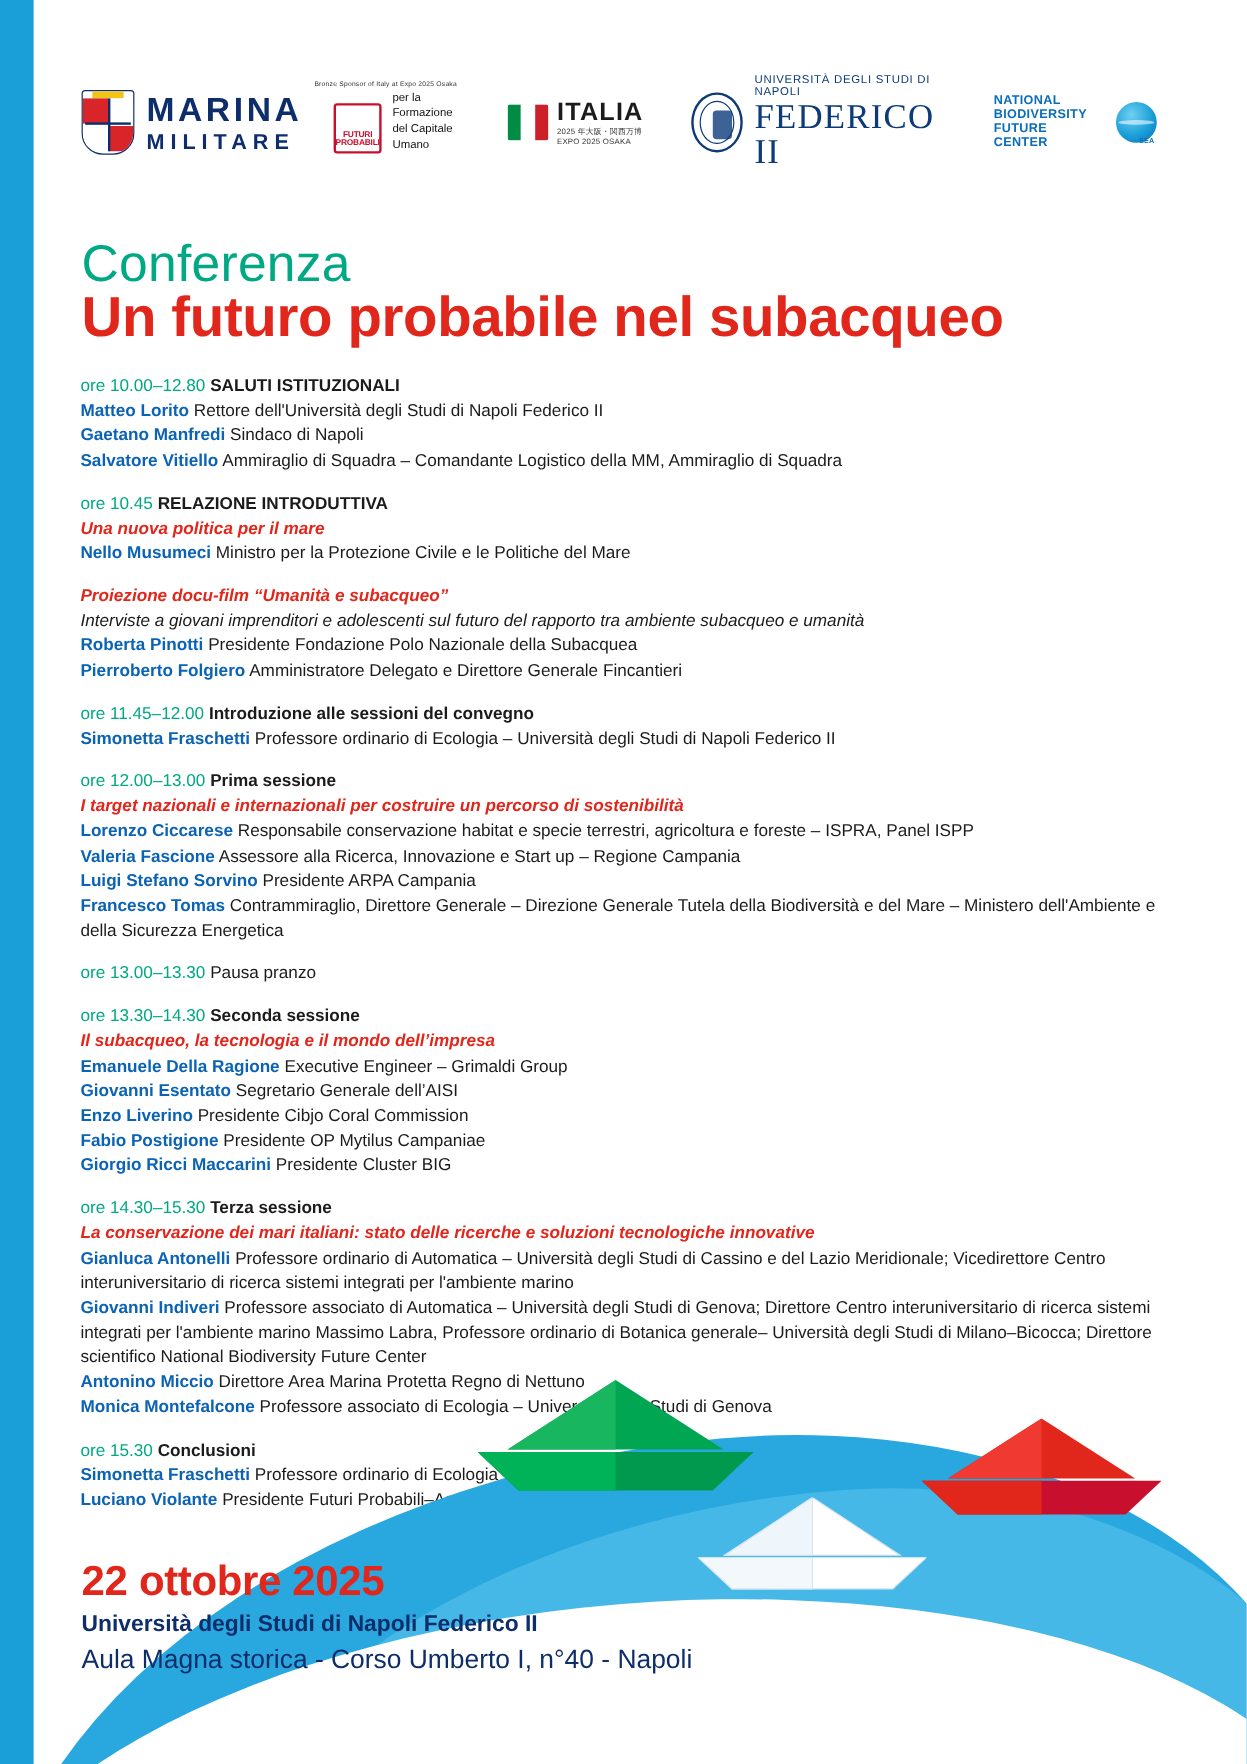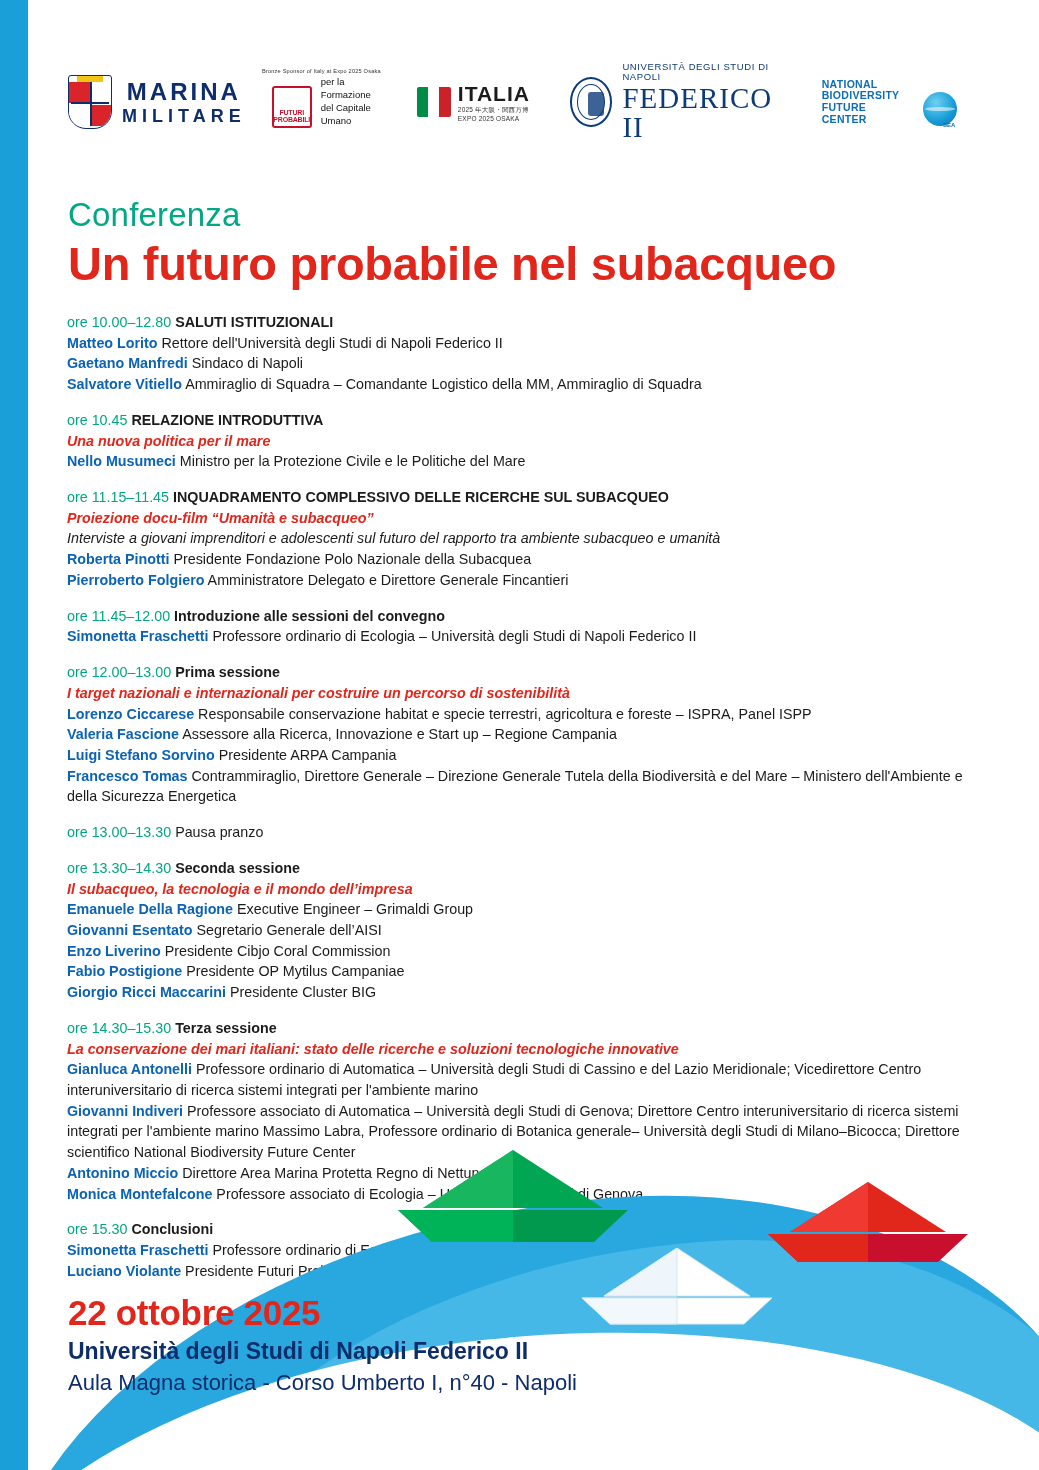--- a/index.html
+++ b/index.html
@@ -59,21 +59,21 @@
   }
   .mm-crest .q1 { left:0; top:6px; background:#d9252a; }
   .mm-crest .q2 { right:0; top:6px; background:#ffffff; }
   .mm-crest .q3 { left:0; bottom:2px; background:#ffffff; }
   .mm-crest .q4 { right:0; bottom:2px; background:#d9252a; }
   .mm-crest .cross-v { position:absolute; left:49%; top:6px; width:2px; height:44px; background:#0d2d6b; }
   .mm-crest .cross-h { position:absolute; left:2px; top:50%; width:38px; height:2px; background:#0d2d6b; }
   .mm-crest .crown { position:absolute; left:8px; top:0; width:26px; height:6px; background:#f0c419; }
   .mm-text { line-height: 1; }
   .mm-text .l1 {
-    font-size: 24px; font-weight: bold; letter-spacing: 3px; color: #0d2d6b; text-align: center;
+    font-size: 28px; font-weight: bold; letter-spacing: 3px; color: #0d2d6b; text-align: center;
   }
   .mm-text .l2 {
     font-size: 18px; font-weight: bold; letter-spacing: 5px; color: #0d2d6b; margin-top: 3px;
   }
 
   .divider-v {
     width: 1px; height: 52px; background: #b9b9b9; margin: 0 16px;
   }
 
   
@@ -112,21 +112,21 @@
   }
   .fed-seal:before {
     content: ""; position: absolute; left: 16px; top: 13px; width: 16px; height: 24px;
     background: #0d3b7a; border-radius: 3px; opacity: .8;
   }
   .fed-txt { line-height: 1; }
   .fed-txt .f1 { font-size: 9.5px; color: #0d3b7a; letter-spacing: 0.6px; }
   .fed-txt .f2 { font-size: 29px; color: #0d3b7a; font-family: "Liberation Serif", serif; letter-spacing: 1px; margin-top: 3px; }
 
   
-  .logo-nbfc { display: flex; align-items: flex-end; gap: 24px; margin-left: 42px; }
+  .logo-nbfc { display: flex; align-items: center; gap: 24px; margin-left: 42px; }
   .nbfc-txt { line-height: 1.12; }
   .nbfc-txt div { font-size: 10.5px; font-weight: bold; color: #0a6db8; letter-spacing: 0.3px; }
   .nbfc-globe {
     width: 34px; height: 34px; border-radius: 50%;
     background: radial-gradient(circle at 38% 32%, #6fd0f2 0%, #1a9fd8 55%, #0a6db8 100%);
     position: relative;
   }
   .nbfc-globe:after {
     content: ""; position: absolute; left: 2px; top: 15px; width: 30px; height: 4px;
     background: rgba(255,255,255,.55); border-radius: 50%;
@@ -143,21 +143,21 @@
     border-left: 3px solid #fff; border-right: 3px solid #fff;
     border-top: 3px solid #fff; border-radius: 14px 14px 0 0;
   }
   .logo-green .coral:after {
     content:""; position:absolute; left: 13px; top: 4px; width: 3px; height: 36px; background:#fff;
   }
 
   
   .conf-label {
     position: absolute; left: 68px; top: 196px;
-    font-size: 33px; color: #00a884; letter-spacing: 0.2px;
+    font-size: 43px; color: #00a884; letter-spacing: 0.2px;
   }
   .conf-title {
     position: absolute; left: 68px; top: 236px;
     font-size: 47px; font-weight: bold; color: #e1261c; letter-spacing: -0.3px;
   }
 
   
   .program {
     position: absolute; left: 67px; top: 312px; width: 915px;
     font-size: 14.3px; color: #1b1b1b; line-height: 1.45;
@@ -197,21 +197,21 @@
 
   .boat { position: absolute; }
   .boat svg { display: block; }
 
   
   .footer { position: absolute; left: 68px; bottom: 74px; }
   .footer .date {
     font-size: 35px; font-weight: bold; color: #e1261c; letter-spacing: -0.3px; line-height: 1.05;
   }
   .footer .univ {
-    font-size: 23px; font-weight: bold; color: #0d2d6b; margin-top: 6px;
+    font-size: 19px; font-weight: bold; color: #0d2d6b; margin-top: 6px;
   }
   .footer .venue {
     font-size: 22px; color: #0d2d6b; margin-top: 5px;
   }
 </style>
 </head>
 <body>
 
 <div class="page">
 
@@ -292,21 +292,20 @@
         <div class="row"><span class="name">Matteo Lorito</span><span class="plain"> Rettore dell'Università degli Studi di Napoli Federico II</span></div>
         <div class="row"><span class="name">Gaetano Manfredi</span><span class="plain"> Sindaco di Napoli</span></div>
         <div class="row"><span class="name">Salvatore Vitiello</span><span class="plain"> Ammiraglio di Squadra – Comandante Logistico della MM, Ammiraglio di Squadra</span></div>
       </div>
       <div class="blk">
         <div class="row"><span class="time">ore 10.45 </span><span class="head">RELAZIONE INTRODUTTIVA</span></div>
         <div class="row subtitle">Una nuova politica per il mare</div>
         <div class="row"><span class="name">Nello Musumeci</span><span class="plain"> Ministro per la Protezione Civile e le Politiche del Mare</span></div>
       </div>
       <div class="blk">
-        <div class="row"><span class="time">ore 11.15–11.45 </span><span class="head">INQUADRAMENTO COMPLESSIVO DELLE RICERCHE SUL SUBACQUEO</span></div>
         <div class="row subtitle">Proiezione docu-film “Umanità e subacqueo”</div>
         <div class="row italic">Interviste a giovani imprenditori e adolescenti sul futuro del rapporto tra ambiente subacqueo e umanità</div>
         <div class="row"><span class="name">Roberta Pinotti</span><span class="plain"> Presidente Fondazione Polo Nazionale della Subacquea</span></div>
         <div class="row"><span class="name">Pierroberto Folgiero</span><span class="plain"> Amministratore Delegato e Direttore Generale Fincantieri</span></div>
       </div>
       <div class="blk">
         <div class="row"><span class="time">ore 11.45–12.00 </span><span class="head">Introduzione alle sessioni del convegno</span></div>
         <div class="row"><span class="name">Simonetta Fraschetti</span><span class="plain"> Professore ordinario di Ecologia – Università degli Studi di Napoli Federico II</span></div>
       </div>
       <div class="blk">

